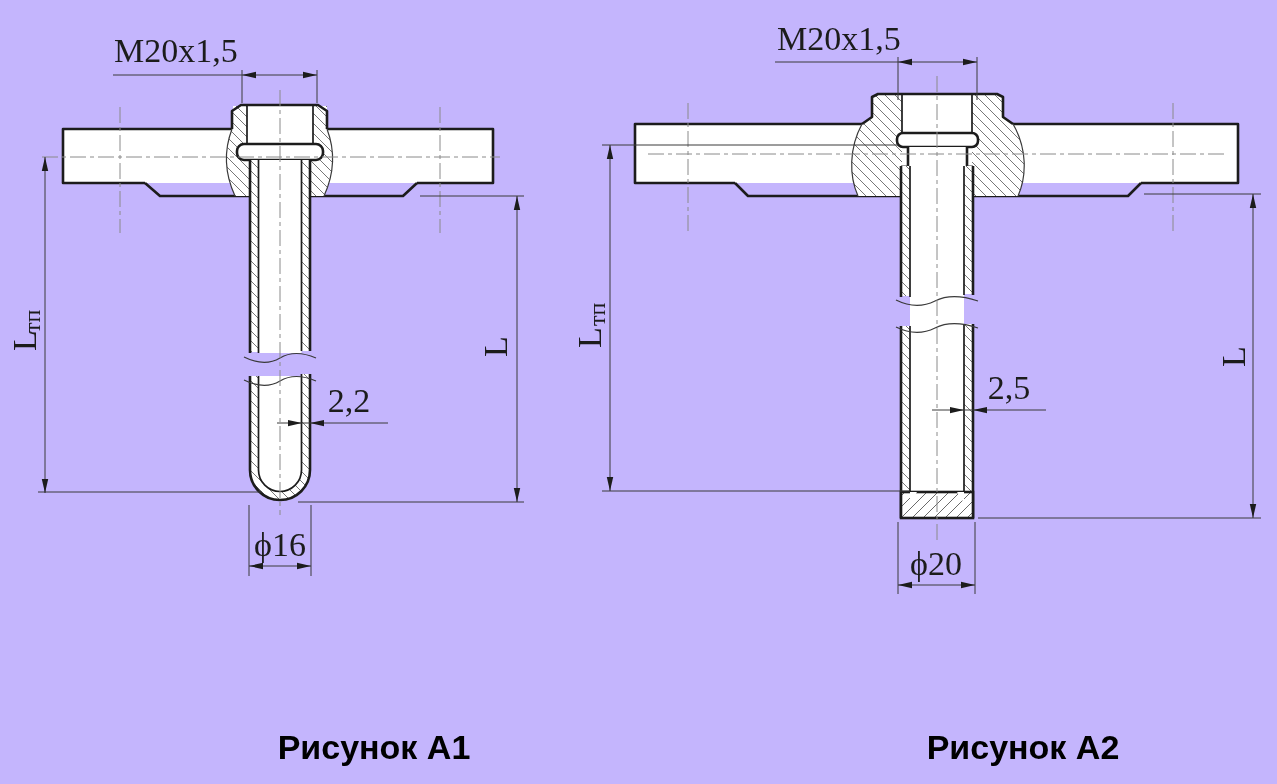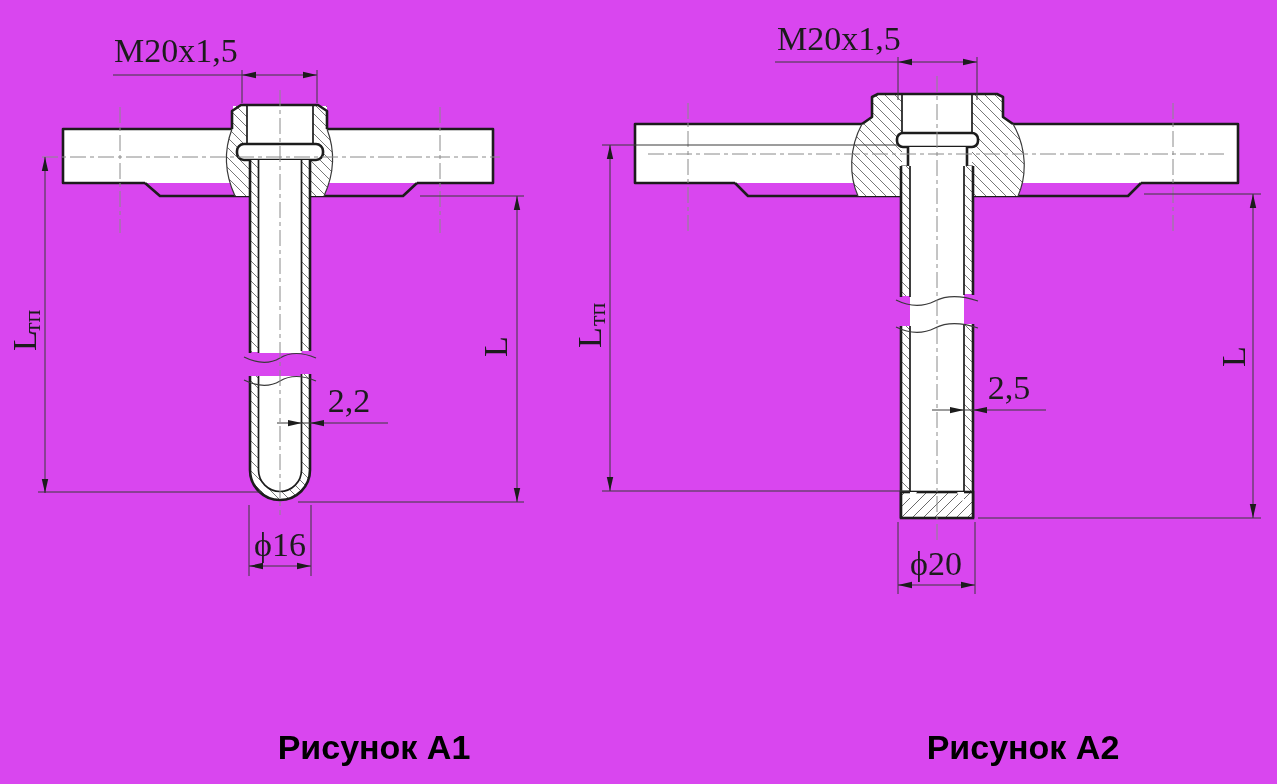--- a/index.html
+++ b/index.html
@@ -1,16 +1,16 @@
 <!DOCTYPE html>
 <html><head>
 <meta charset="utf-8">
 <style>
   html,body{margin:0;padding:0;background:#ffffff;}
-  .page{position:relative;width:1277px;height:784px;background:#d946ef;overflow:hidden;}
+  .page{position:relative;width:1277px;height:784px;background:#c4b5fd;overflow:hidden;}
   svg{display:block;}
   .dimtxt{font-family:"Liberation Serif",serif;font-size:34px;fill:#1c1c1c;}
   .dimsub{font-family:"Liberation Serif",serif;font-size:24px;fill:#1c1c1c;}
   .caption{font-family:"Liberation Sans",sans-serif;font-size:34px;font-weight:bold;fill:#000;}
   .thick{stroke:#1c1c1c;stroke-width:2.6;fill:none;stroke-linejoin:round;}
   .med{stroke:#1c1c1c;stroke-width:1.7;fill:none;}
   .thin{stroke:#3a3a3a;stroke-width:1;fill:none;}
   .wavy{stroke:#3a3a3a;stroke-width:1.2;fill:none;}
   .cline{stroke:#8a8a8a;stroke-width:1;fill:none;stroke-dasharray:16 4 4 4;}
   .arrow{fill:#1c1c1c;stroke:none;}

